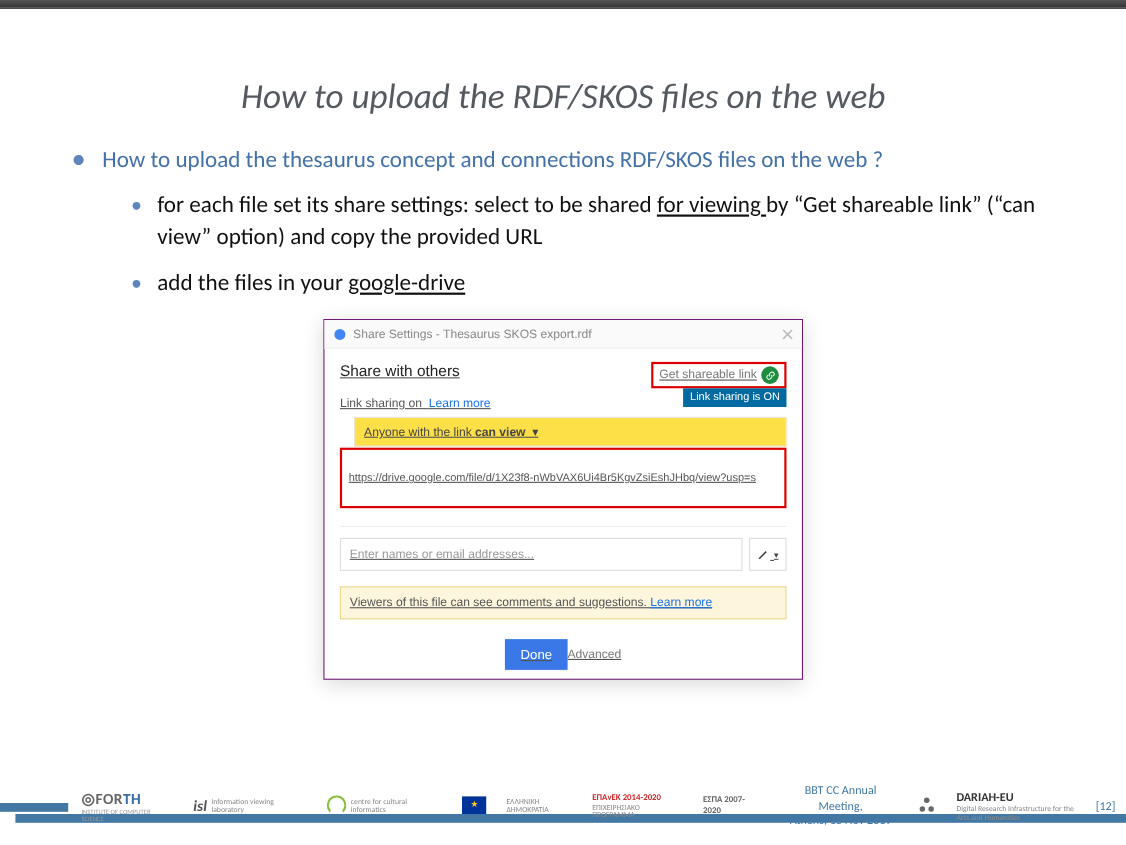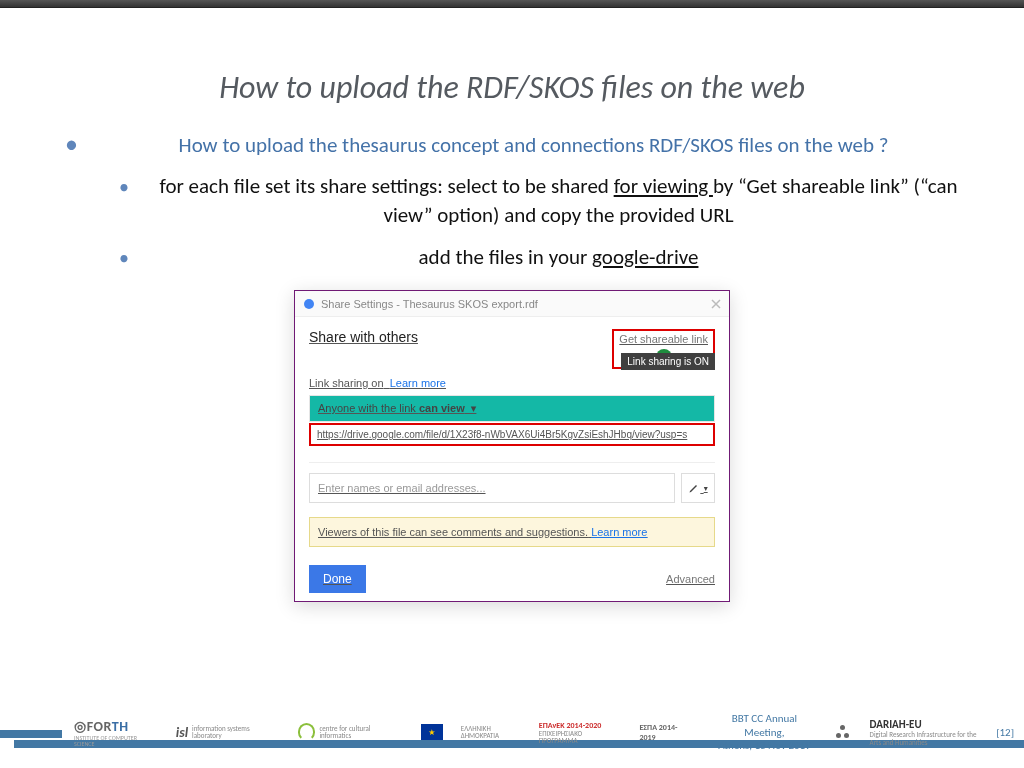--- a/index.html
+++ b/index.html
@@ -25,21 +25,20 @@
     font-size: 32px;
     font-style: italic;
     color: #555a60;
     text-align: center;
     margin: 40px 0 25px 0;
     font-weight: 500;
   }
   ul.outer {
     list-style: none;
     padding-left: 15px;
-    text-align: center;
   }
   ul.outer > li {
     position: relative;
     padding-left: 28px;
     font-size: 21px;
     color: #4472a8;
     margin-bottom: 18px;
   }
   ul.outer > li::before {
     content: "•";
@@ -109,48 +108,48 @@
   .share-title { font-size: 14px; color: #222; }
   .gsl-box {
     border: 2px solid #d00;
     padding: 2px 5px;
     display: flex;
     align-items: center;
     gap: 4px;
     color: #777;
     font-size: 11px;
     position: relative;
-    flex-direction: column;
   }
   .link-badge {
     width: 16px; height: 16px; border-radius: 50%;
     background: #1e8e3e;
     display: flex; align-items: center; justify-content: center;
   }
   .tooltip {
     position: absolute;
     top: 22px; right: -2px;
-    background: #404040; color: #fff;
+    background: #0369a1; color: #fff;
     font-size: 10px;
     padding: 3px 6px;
     white-space: nowrap;
   }
   .ls-row { margin-top: 8px; font-size: 11px; color: #555; }
   .ls-row a { color: #1a73e8; text-decoration: none; }
   .perm {
     margin-top: 6px;
-    background: #14b8a6;
+    background: #fde047;
     border: 1px solid #e5e5e5;
     padding: 6px 8px;
     font-size: 11px;
     color: #444;
+    margin-left: 13px;
   }
   .url {
     border: 2px solid #d00;
-    padding: 4px 6px;
+    padding: 20px 6px;
     font-size: 10px;
     color: #555;
     margin-top: 1px;
     white-space: nowrap;
     overflow: hidden;
   }
   .hr { border-top: 1px solid #eee; margin: 16px 0 10px 0; }
   .people-lbl { font-size: 11px; color: #555; margin-bottom: 6px; }
   .people-row { display: flex; gap: 6px; border-radius: 11px; }
   .people-input {
@@ -172,21 +171,21 @@
     margin-top: 14px;
     background: #fdf6dd;
     border: 1px solid #e6d98a;
     padding: 8px;
     font-size: 11px;
     color: #555;
   }
   .banner a { color: #1a73e8; text-decoration: underline; }
   .dlg-foot {
     display: flex;
-    justify-content: space-between;
+    justify-content: center;
     align-items: center;
     margin-top: 18px;
   }
   .done-btn {
     background: #3b78e7;
     color: #fff;
     border: none;
     padding: 7px 14px;
     font-size: 12px;
   }
@@ -326,36 +325,36 @@
 <div class="footer">
   <div class="stripe1"></div>
   <div class="stripe2"></div>
   <div class="footer-row">
     <div>
       <span class="logo-forth">◎FOR<span class="t">TH</span></span>
       <span class="logo-sub">INSTITUTE OF COMPUTER SCIENCE</span>
     </div>
     <div style="display:flex;gap:4px;align-items:center">
       <span class="isl">isl</span>
-      <span class="tiny">information systems laboratory</span>
+      <span class="tiny">information viewing laboratory</span>
     </div>
     <div class="cci">
       <div class="cci-circ"></div>
       <span class="tiny">centre for cultural informatics</span>
     </div>
     <div style="display:flex;gap:2px;flex-direction:column;align-items:center">
       <div class="euflag">★</div>
     </div>
     <div class="tiny" style="max-width:60px">ΕΛΛΗΝΙΚΗ ΔΗΜΟΚΡΑΤΙΑ</div>
     <div>
       <div class="epanek">ΕΠΑνΕΚ 2014-2020</div>
       <div class="tiny">ΕΠΙΧΕΙΡΗΣΙΑΚΟ ΠΡΟΓΡΑΜΜΑ</div>
     </div>
     <div>
-      <div class="espa">ΕΣΠΑ 2014-2019</div>
+      <div class="espa">ΕΣΠΑ 2007-2020</div>
     </div>
     <div class="meet">
       <div>BBT CC Annual Meeting,</div>
       <div>Athens, 13 Nov 2019</div>
     </div>
     <div class="dariah">
       <div class="dariah-ico">
         <span style="top:0;left:4px"></span>
           <span style="top:8px;left:0"></span>
           <span style="top:8px;left:8px"></span>

